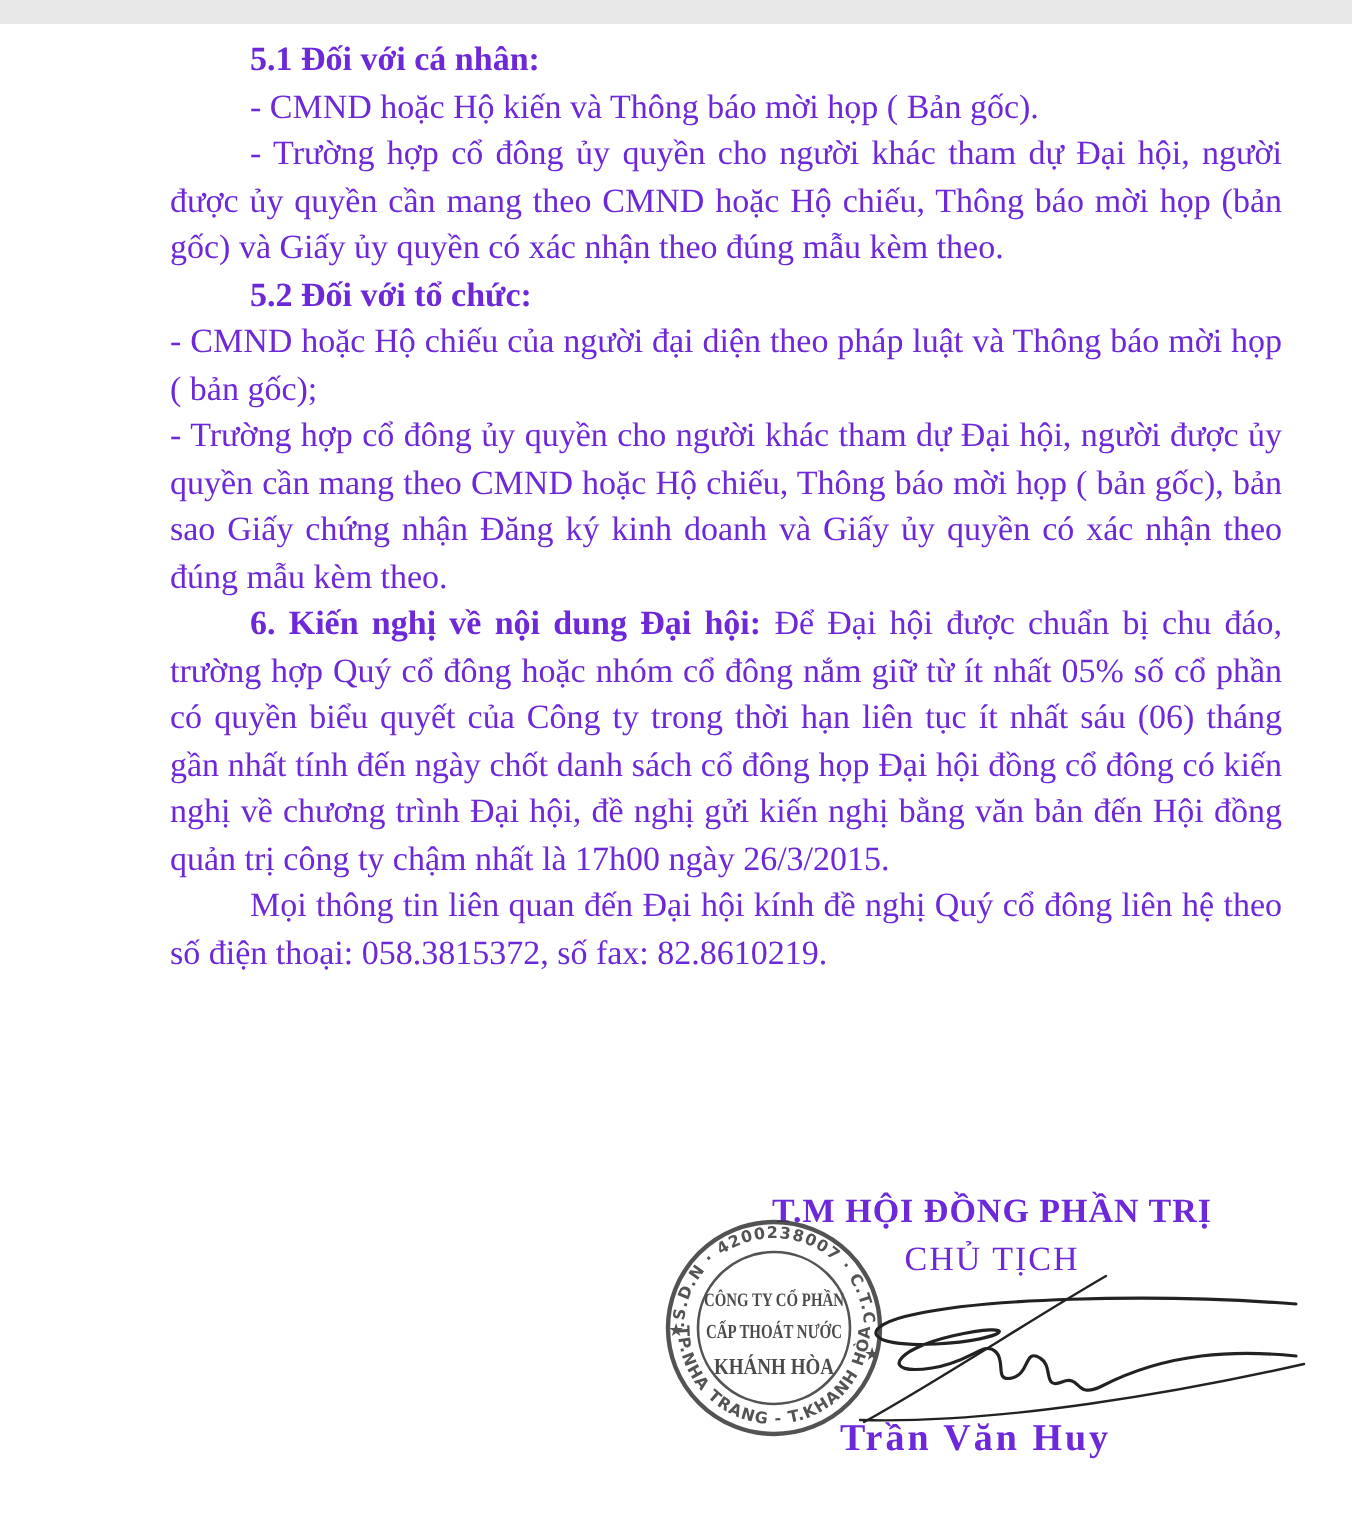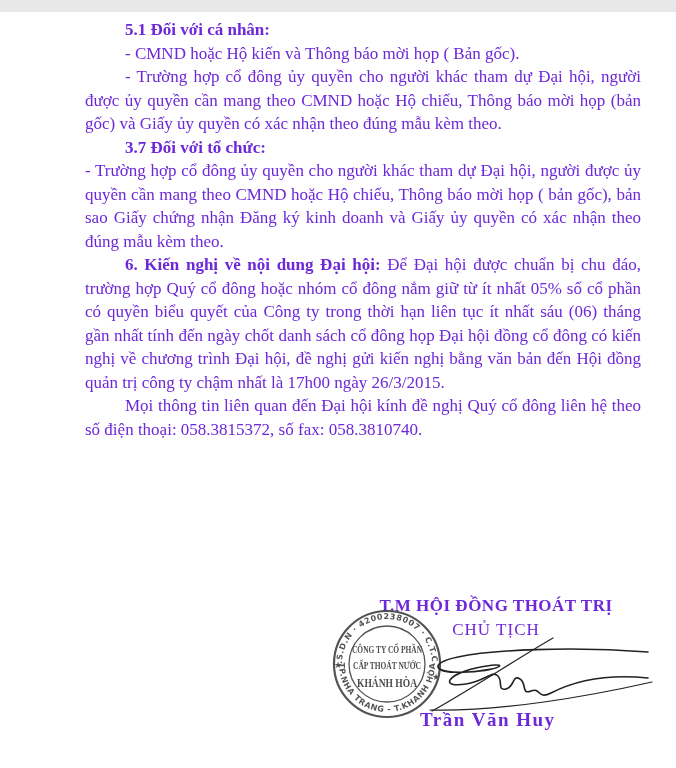--- a/index.html
+++ b/index.html
@@ -72,28 +72,29 @@
 </style>
 </head>
 <body>
 
 <div class="page">
 
   <div class="doc-body">
       <p class="para indent"><span class="b">5.1 Đối với cá nhân:</span></p>
       <p class="para indent"><span>- CMND hoặc Hộ kiến và Thông báo mời họp ( Bản gốc).</span></p>
       <p class="para indent"><span>- Trường hợp cổ đông ủy quyền cho người khác tham dự Đại hội, người được ủy quyền cần mang theo CMND hoặc Hộ chiếu, Thông báo mời họp (bản gốc) và Giấy ủy quyền có xác nhận theo đúng mẫu kèm theo.</span></p>
-      <p class="para indent"><span class="b">3.7 Đối với tổ chức:</span></p>
+      <p class="para indent"><span class="b">5.2 Đối với tổ chức:</span></p>
+      <p class="para flush"><span>- CMND hoặc Hộ chiếu của người đại diện theo pháp luật và Thông báo mời họp ( bản gốc);</span></p>
       <p class="para flush"><span>- Trường hợp cổ đông ủy quyền cho người khác tham dự Đại hội, người được ủy quyền cần mang theo CMND hoặc Hộ chiếu, Thông báo mời họp ( bản gốc), bản sao Giấy chứng nhận Đăng ký kinh doanh và Giấy ủy quyền có xác nhận theo đúng mẫu kèm theo.</span></p>
       <p class="para indent"><span class="b">6. Kiến nghị về nội dung Đại hội: </span><span>Để Đại hội được chuẩn bị chu đáo, trường hợp Quý cổ đông hoặc nhóm cổ đông nắm giữ từ ít nhất 05% số cổ phần có quyền biểu quyết của Công ty trong thời hạn liên tục ít nhất sáu (06) tháng gần nhất tính đến ngày chốt danh sách cổ đông họp Đại hội đồng cổ đông có kiến nghị về chương trình Đại hội, đề nghị gửi kiến nghị bằng văn bản đến Hội đồng quản trị công ty chậm nhất là 17h00 ngày 26/3/2015.</span></p>
-      <p class="para indent"><span>Mọi thông tin liên quan đến Đại hội kính đề nghị Quý cổ đông liên hệ theo số điện thoại: 058.3815372, số fax: 058.3810740.</span></p>
+      <p class="para indent"><span>Mọi thông tin liên quan đến Đại hội kính đề nghị Quý cổ đông liên hệ theo số điện thoại: 058.3815372, số fax: 82.8610219.</span></p>
     </div>
 
   <div class="sign-block">
-    <div class="sign-title">T.M HỘI ĐỒNG THOÁT TRỊ</div>
+    <div class="sign-title">T.M HỘI ĐỒNG PHẦN TRỊ</div>
     <div class="sign-subtitle">CHỦ TỊCH</div>
   </div>
 
   <svg class="overlay" viewBox="0 0 676 768" aria-hidden="true">
     <g opacity="0.88">
       <circle cx="387" cy="652" r="53" fill="none" stroke="#3c3c3c" stroke-width="2.2"></circle>
       <circle cx="387" cy="652" r="38" fill="none" stroke="#3c3c3c" stroke-width="1.3"></circle>
       <defs>
         <path id="arcTop" d="M 342 652 A 45 45 0 0 1 432 652" fill="none"></path>
         <path id="arcBottom" d="M 339 652 A 48 48 0 0 0 435 652" fill="none"></path>

